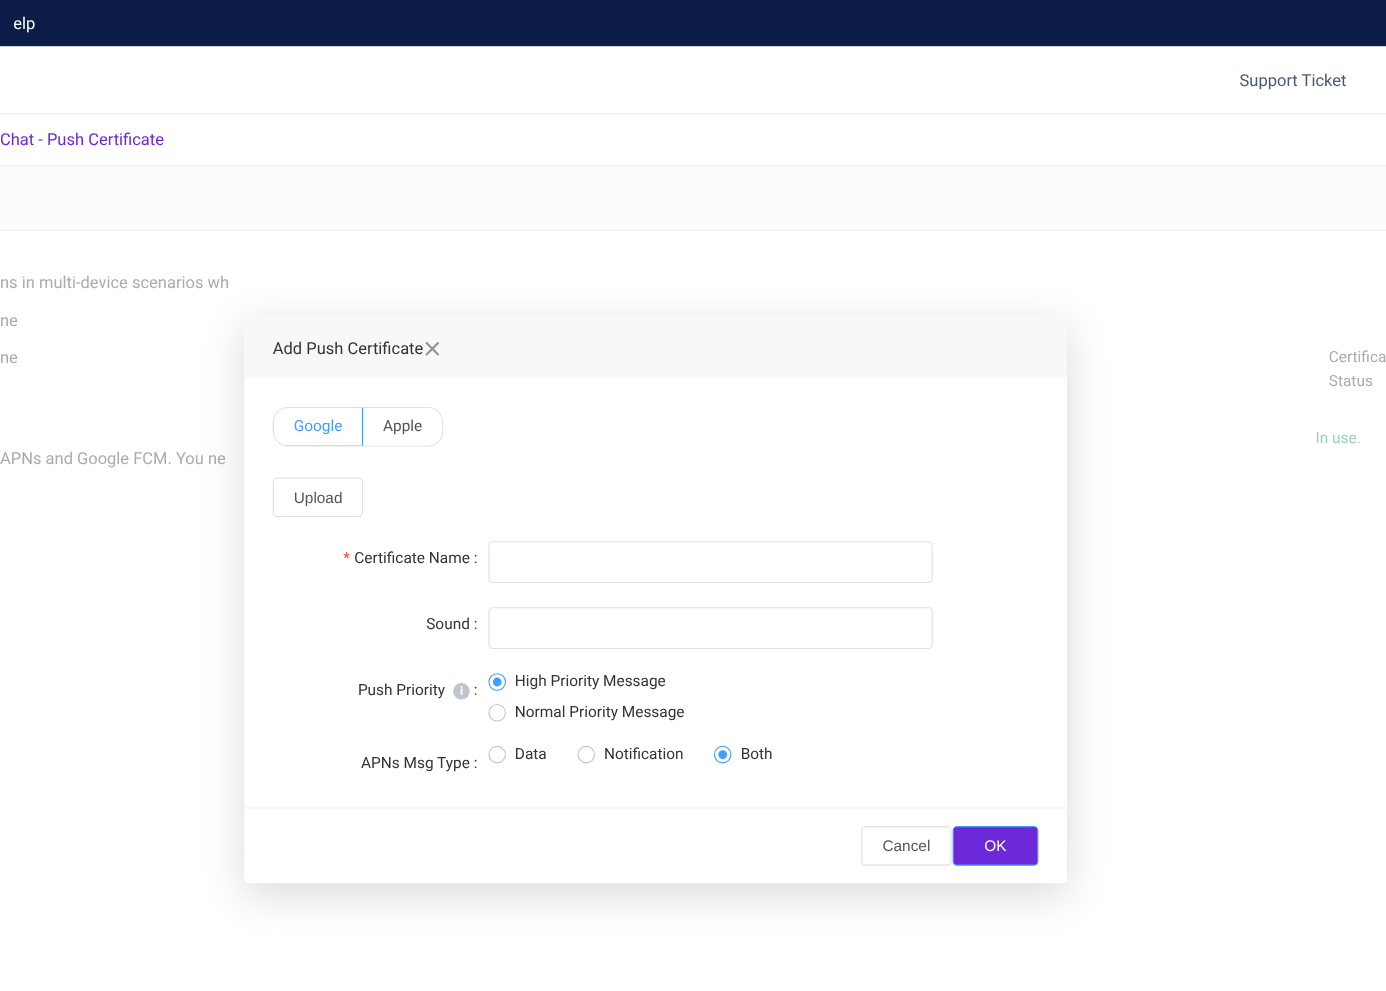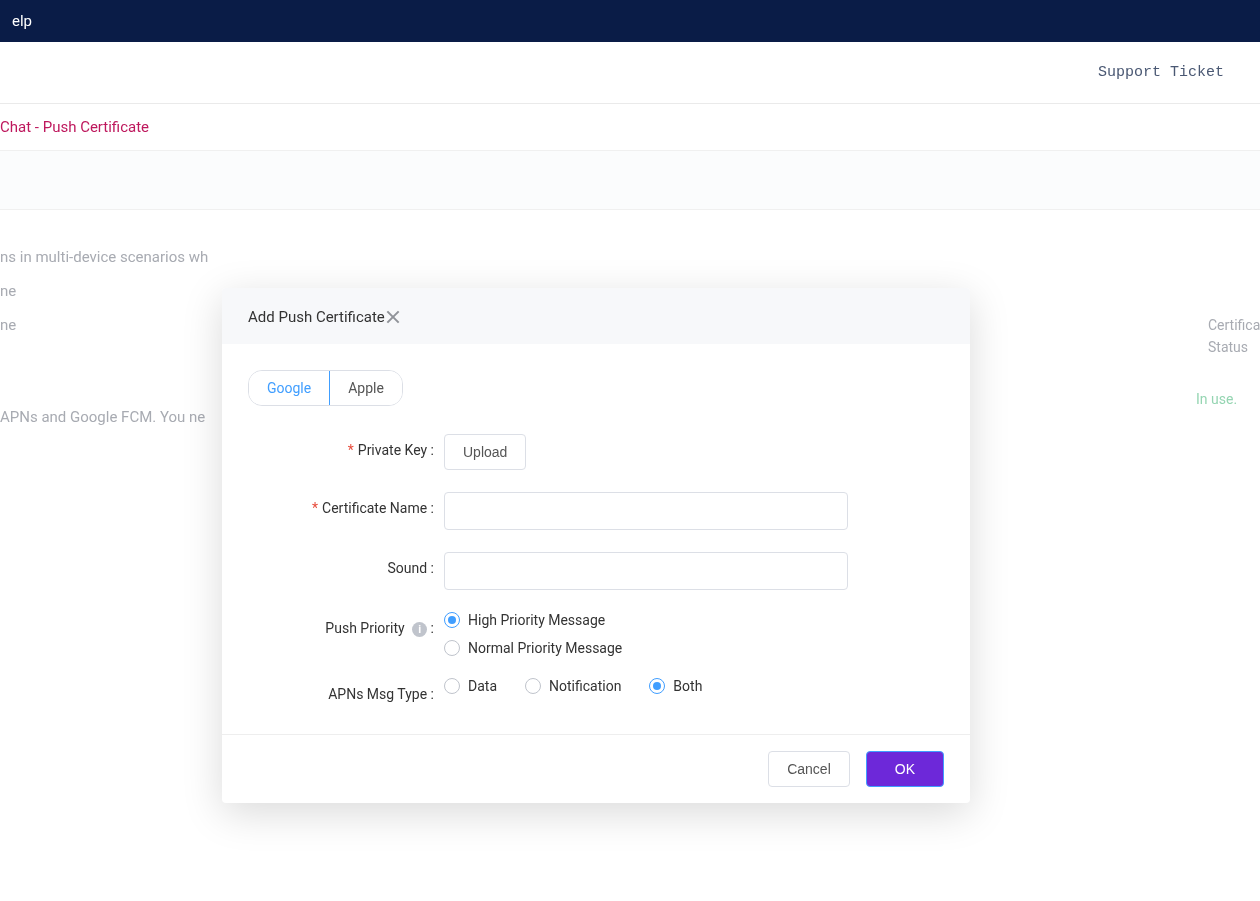--- a/index.html
+++ b/index.html
@@ -22,30 +22,29 @@
       padding: 0 12px;
       font-size: 15px;
     }
     .sub-bar {
       height: 62px;
       border-bottom: 1px solid #eaeaea;
       display: flex;
       align-items: center;
       justify-content: flex-end;
       padding: 0 36px;
-      font-family: Liberation Mono, monospace;
     }
     .sub-bar a {
       color: #4a5873;
       text-decoration: none;
       font-size: 15px;
     }
     .page-title-row {
       padding: 14px 0 14px 0;
-      color: #be185d;
+      color: #6d28d9;
       font-size: 15px;
     }
     .gray-strip {
       background: #fbfcfd;
       border-top: 1px solid #f0f0f0;
       border-bottom: 1px solid #f0f0f0;
       height: 60px;
     }
     .content-area {
       position: relative;
@@ -180,21 +179,21 @@
       padding: 0 12px;
       font-size: 14px;
       outline: none;
       color: #333;
     }
     .modal-footer {
       border-top: 1px solid #eee;
       padding: 16px 26px;
       display: flex;
       justify-content: flex-end;
-      gap: 16px;
+      gap: 1px;
     }
     .priority-group { display: flex; flex-direction: column; gap: 12px; }
   </style>
 </head>
 <body>
 
 <div class="top-bar">
   <span>elp</span>
 </div>
 
@@ -231,23 +230,20 @@
 
     <div class="modal-body">
 
       <div class="tab-group">
         <div class="tab active">Google</div>
         <div class="tab">Apple</div>
       </div>
 
 
       <div class="form-row">
-        <div class="form-label">
-          <span class="req">*</span><span>Private Key</span><span> :</span>
-        </div>
         <div class="form-control">
           <button class="btn">Upload</button>
         </div>
       </div>
 
       <div class="form-row">
         <div class="form-label">
           <span class="req">*</span><span>Certificate Name</span><span> :</span>
         </div>
         <div class="form-control">

